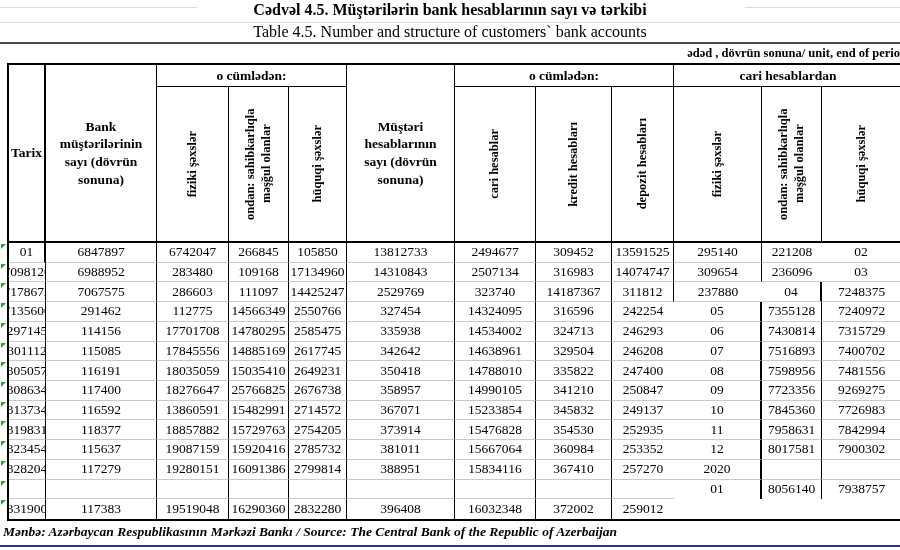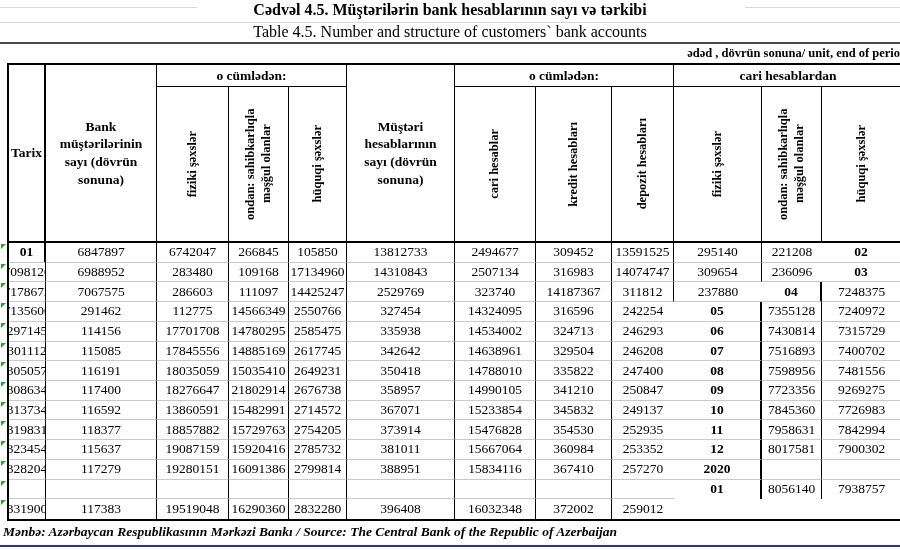--- a/index.html
+++ b/index.html
@@ -24,21 +24,21 @@
   .br1{border-right:1px solid #000;}
   .br2{border-right:2px solid #000;}
   .bb1{border-bottom:1px solid #000;}
   .hcell{font-weight:bold;font-size:13.5px;line-height:1.3;}
   .tall{grid-row:1/3;}
   .grp{grid-row:1;text-align:center;}
   .vcell{grid-row:2;font-weight:bold;font-size:12.5px;}
   .vcell span{writing-mode:vertical-rl;transform:rotate(180deg);line-height:1.25;
               max-height:150px;text-align:center;}
   .num{font-size:13.5px;border-bottom:1px solid #c9c9c9;}
-  .rowlabel{font-weight:bold;}
+  .rowlabel{font-weight:normal;}
   .lastrow{border-bottom:none;}
   .tri{position:absolute;left:1px;width:0;height:0;
        border-top:5px solid #2f9e3f;border-right:5px solid transparent;}
   #footer-source{position:absolute;left:3px;top:524px;font-size:13.5px;
                  font-weight:bold;font-style:italic;white-space:nowrap;}
   #accent-line{position:absolute;left:0;top:545px;width:900px;height:2px;background:#2e3192;}
 </style>
 </head>
 <body>
 
@@ -171,21 +171,21 @@
         <div class="cell num br1">350418</div>
         <div class="cell num br1">14788010</div>
         <div class="cell num br1">335822</div>
         <div class="cell num">247400</div>
         <div class="cell num rowlabel br2">08</div>
         <div class="cell num br1">7598956</div>
         <div class="cell num br1">7481556</div>
         <div class="cell num br1">308634</div>
         <div class="cell num br1">117400</div>
         <div class="cell num br1">18276647</div>
-        <div class="cell num br1">21802914</div>
+        <div class="cell num br1">25766825</div>
         <div class="cell num br1">2676738</div>
         <div class="cell num br1">358957</div>
         <div class="cell num br1">14990105</div>
         <div class="cell num br1">341210</div>
         <div class="cell num">250847</div>
         <div class="cell num rowlabel br2">09</div>
         <div class="cell num br1">7723356</div>
         <div class="cell num br1">9269275</div>
         <div class="cell num br1">313734</div>
         <div class="cell num br1">116592</div>

